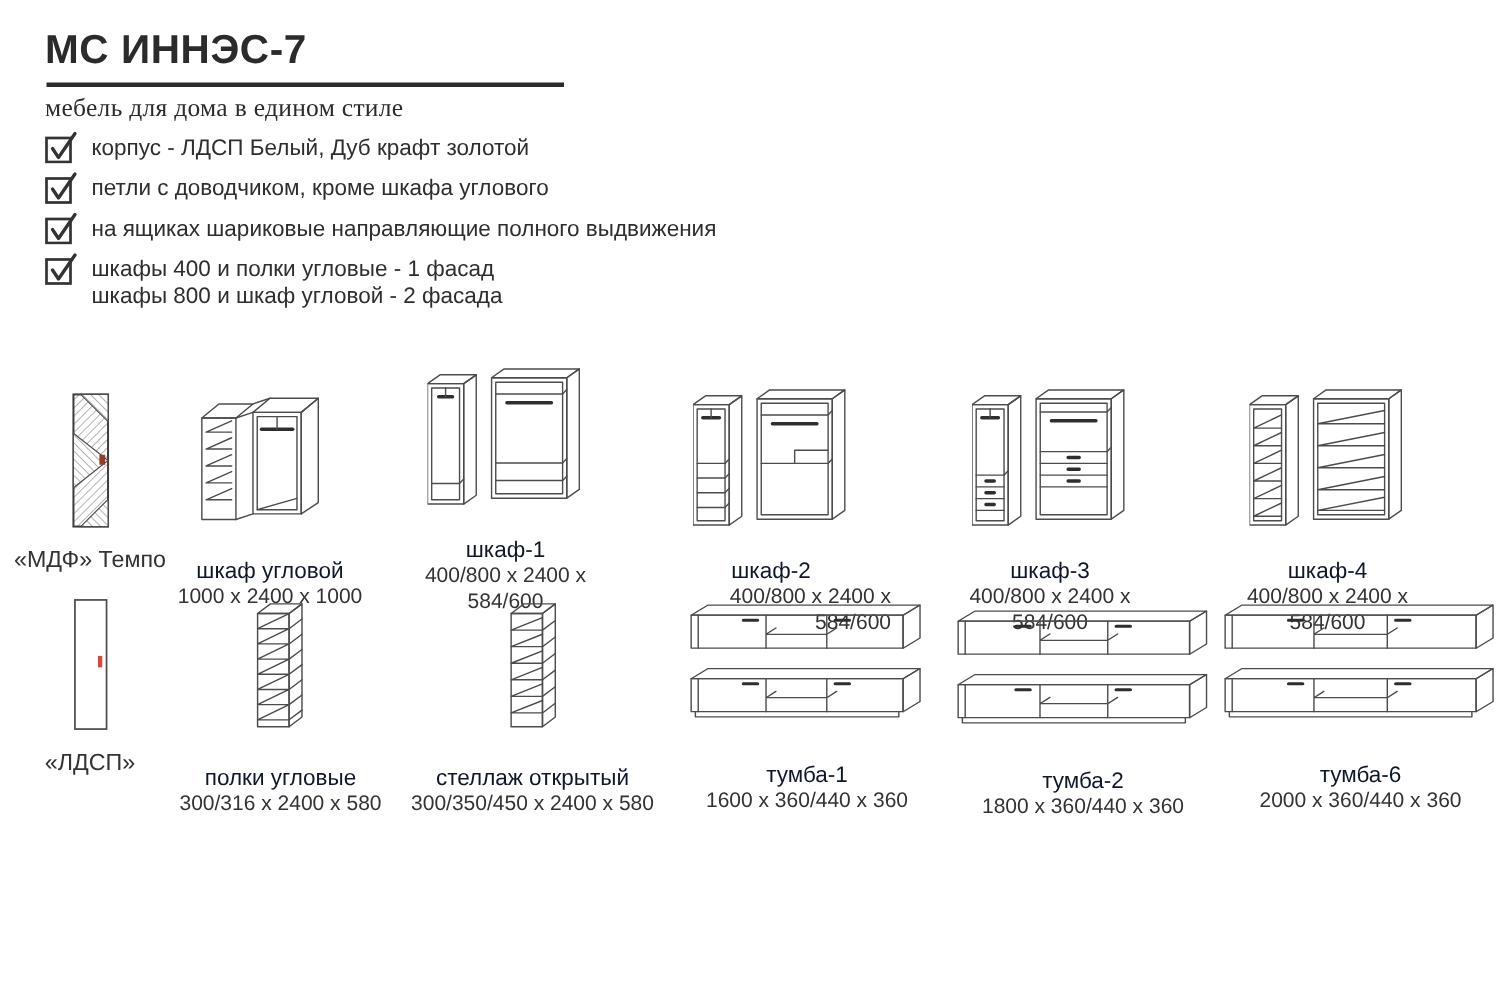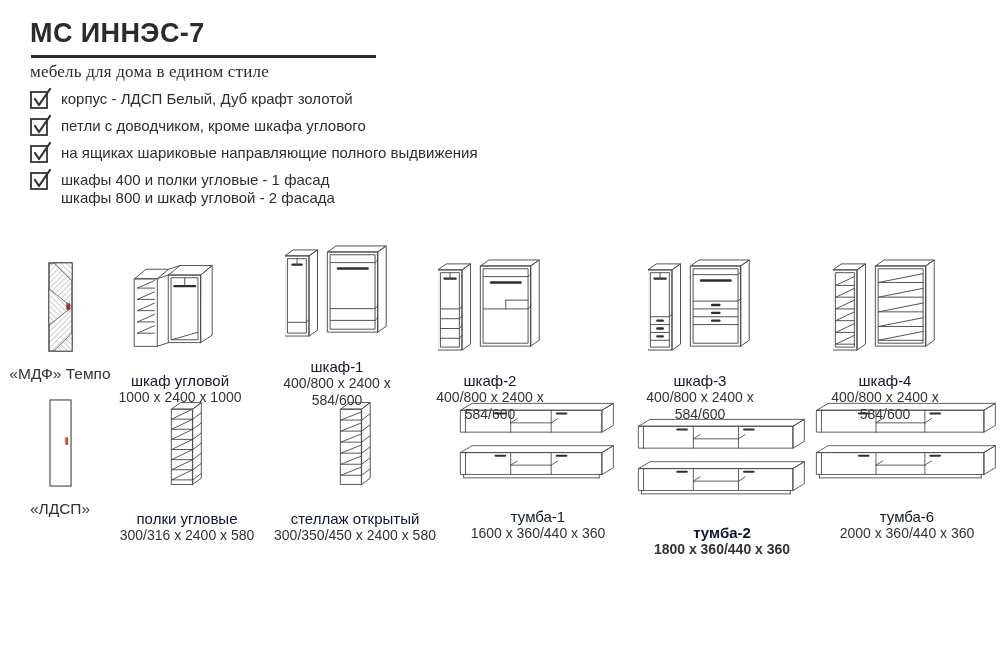--- a/index.html
+++ b/index.html
@@ -130,21 +130,21 @@
         <rect class="ln" x="3" y="11" width="48" height="76"></rect>
       <path class="ln" d="M3,19 H51 M51,19 L54,16"></path>
         <path class="tk" d="M11,25 H43"></path>
       <path class="ln" d="M3,66 H51 M51,66 L54,63 M3,78 H51 M51,78 L54,75"></path>
     </g>
   </svg>
   <div class="prod-name">шкаф-1</div>
   <div class="prod-dims">400/800 х 2400 х 584/600</div>
 </div>
 
-<div class="prod-col" style="left:410px;top:258px;width:160px;">
+<div class="prod-col" style="left:434px;top:258px;width:160px;text-align:right;">
   <svg width="104" height="94" viewBox="0 0 112 96" preserveAspectRatio="none">
     <g transform="translate(0,4)">
       <path class="ln" d="M0,8 L9,2 L35,2 L26,8 Z"></path>
         <rect class="ln" x="0" y="8" width="26" height="82"></rect>
       <path class="ln" d="M26,8 L35,2 L35,84 L26,90 Z"></path>
         <rect class="ln" x="3" y="11" width="20" height="76"></rect>
       <path class="tk" d="M7,17 H19"></path>
         <path class="ln" d="M13,11 V17"></path>
       <path class="ln" d="M3,48 H23 M23,48 L26,45 M3,58 H23 M23,58 L26,55 M3,68 H23 M23,68 L26,65 M3,78 H23 M23,78 L26,75"></path>
     </g>
@@ -266,21 +266,21 @@
       <path class="ln" d="M154,12 L166,4 L166,30 L154,38 Z"></path>
       <path class="ln" d="M9,12 V38 M57,12 V38 M100,12 V38 M57,27 H100 M100,27 L107,22 M57,27 L64,22"></path>
       <path class="tk" d="M41,16 H51 M106,16 H116"></path>
       <path class="ln" d="M7,38 V42 M151,38 V42 M7,42 H151"></path>
     </g>
   </svg>
   <div class="prod-name">тумба-1</div>
   <div class="prod-dims">1600 х 360/440 х 360</div>
 </div>
 
-<div class="prod-col" style="left:632px;top:416px;width:180px;font-weight:bold;">
+<div class="prod-col" style="left:632px;top:404px;width:180px;">
   <svg width="175" height="88" viewBox="0 0 186 104" preserveAspectRatio="none">
     <g>
       <path class="ln" d="M4,12 L16,4 L180,4 L168,12 Z"></path>
         <rect class="ln" x="4" y="12" width="164" height="26"></rect>
       <path class="ln" d="M168,12 L180,4 L180,30 L168,38 Z"></path>
       <path class="ln" d="M9,12 V38 M62,12 V38 M110,12 V38 M62,27 H110 M110,27 L117,22 M62,27 L69,22"></path>
       <path class="tk" d="M45,16 H55 M116,16 H126"></path>
     </g>
     <g transform="translate(0,50)">
       <path class="ln" d="M4,12 L16,4 L180,4 L168,12 Z"></path>

